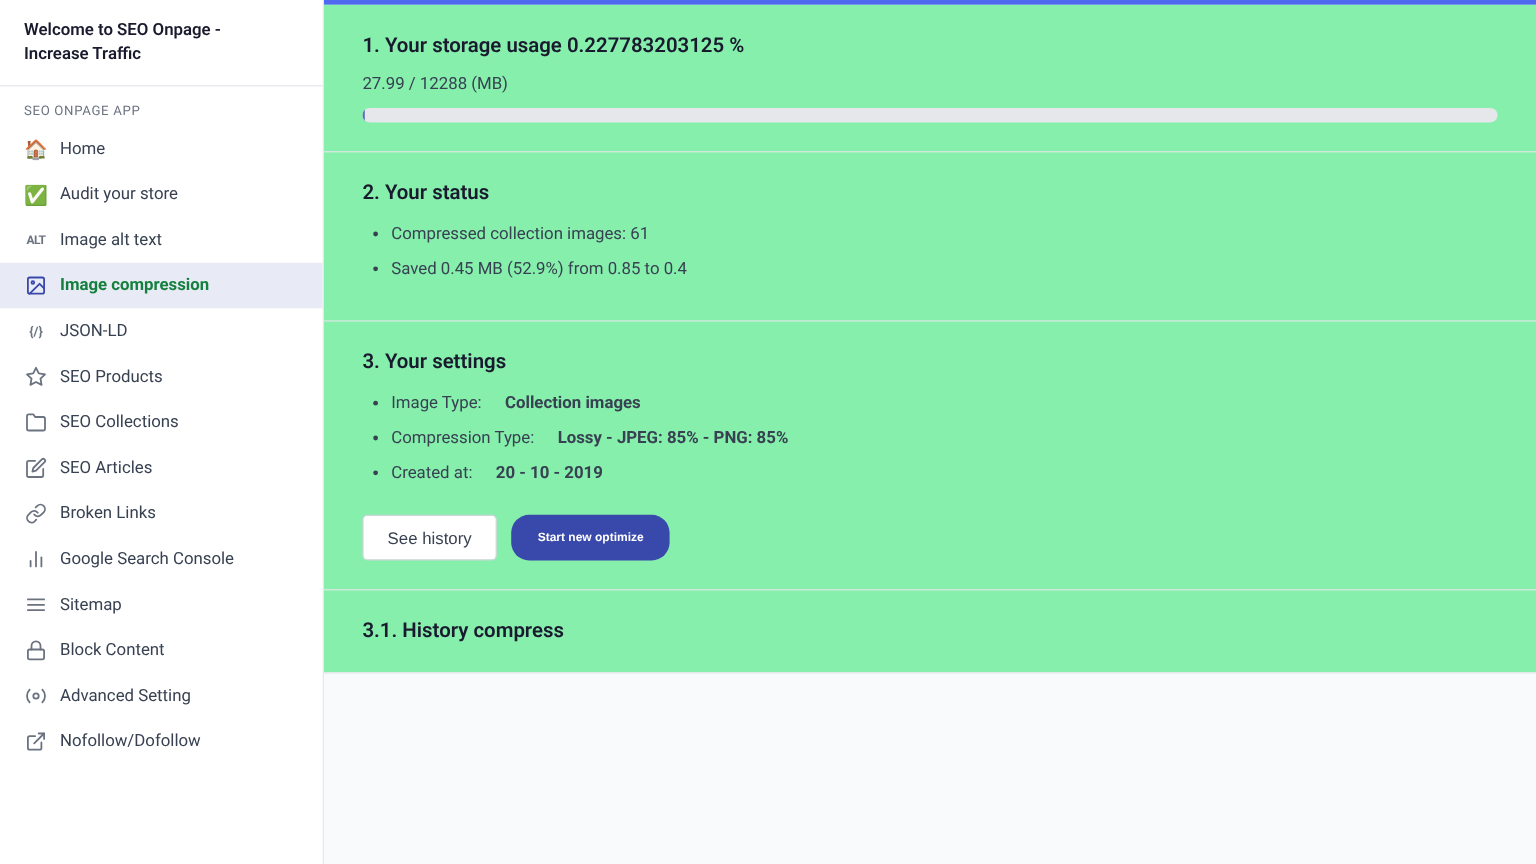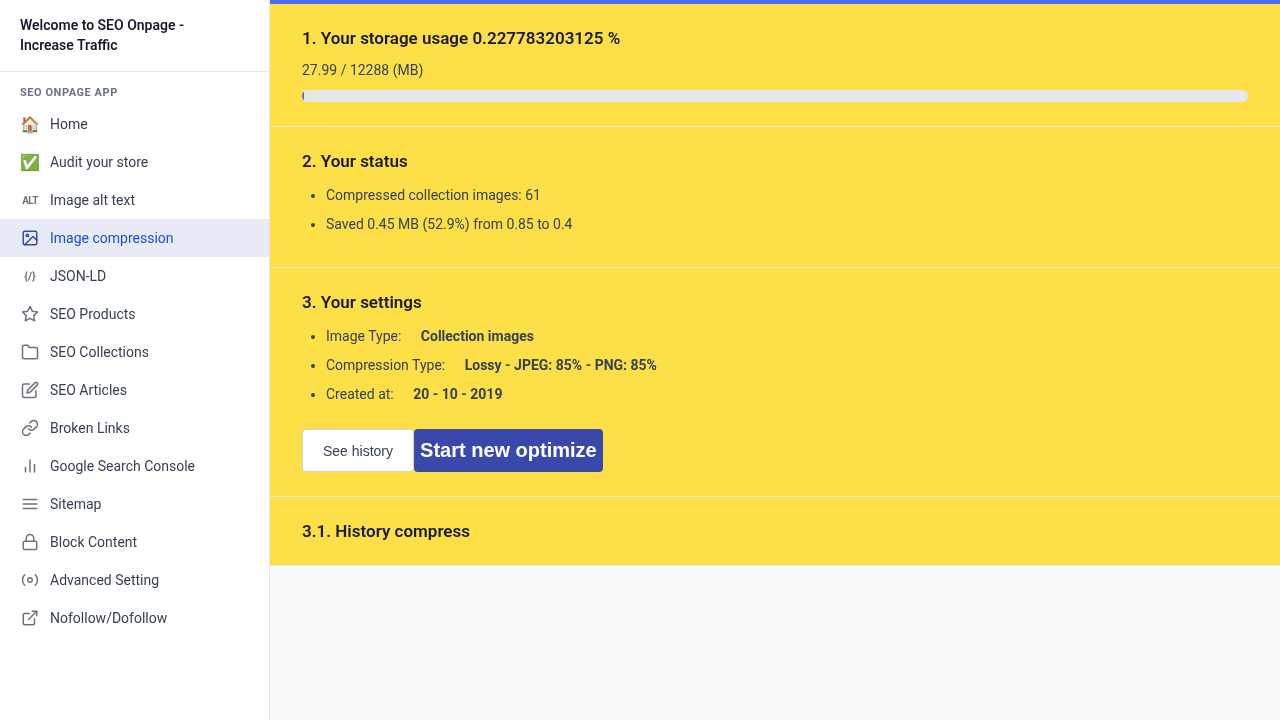--- a/index.html
+++ b/index.html
@@ -21,40 +21,40 @@
     }
     .sidebar-header-title {
       font-size: 14px;
       font-weight: 600;
       color: #1a1a2e;
       line-height: 1.4;
     }
     .sidebar-section-label {
       padding: 14px 20px 6px;
       font-size: 11px;
-      font-weight: 700;
+      font-weight: 400;
       color: #6b7280;
       letter-spacing: 0.05em;
       text-transform: uppercase;
     }
     .nav-item {
       display: flex;
       align-items: center;
       gap: 10px;
       padding: 9px 20px;
       cursor: pointer;
       color: #374151;
       font-size: 14px;
       border-radius: 0;
       transition: background 0.15s;
     }
     .nav-item.active {
       background: #e8eaf6;
-      color: #1d4ed8;
-      font-weight: 400;
+      color: #15803d;
+      font-weight: 700;
     }
     .nav-icon {
       width: 20px;
       height: 20px;
       display: flex;
       align-items: center;
       justify-content: center;
       flex-shrink: 0;
       font-size: 16px;
       color: #6b7280;
@@ -71,21 +71,21 @@
     }
 
     
     .top-bar {
       height: 4px;
       background: #4f6af0;
       width: 100%;
     }
 
     .section-card {
-      background: #fde047;
+      background: #86efac;
       border-bottom: 1px solid #e5e7eb;
       padding: 24px 32px;
     }
 
     .section-title {
       font-size: 17px;
       font-weight: 600;
       color: #1a1a2e;
       margin-bottom: 14px;
     }
@@ -119,43 +119,43 @@
       margin-bottom: 8px;
       font-size: 14px;
       color: #374151;
       line-height: 1.5;
     }
 
     .bold { font-weight: 700; margin-left: 16px; }
 
     .button-row {
       display: flex;
-      gap: 0;
+      gap: 12px;
       margin-top: 24px;
     }
 
     .btn-secondary {
       padding: 10px 20px;
       border: 1px solid #d1d5db;
       background: #fff;
       color: #374151;
       border-radius: 4px;
       cursor: pointer;
       font-size: 14px;
       font-weight: 500;
     }
 
     .btn-primary {
-      padding: 10px 6px;
+      padding: 10px 22px;
       border: none;
       background: #3949ab;
       color: #fff;
-      border-radius: 4px;
+      border-radius: 15px;
       cursor: pointer;
-      font-size: 20px;
+      font-size: 10px;
       font-weight: 600;
     }
 
     .history-title {
       font-size: 17px;
       font-weight: 600;
       color: #1a1a2e;
     }
   </style>
 </head>

